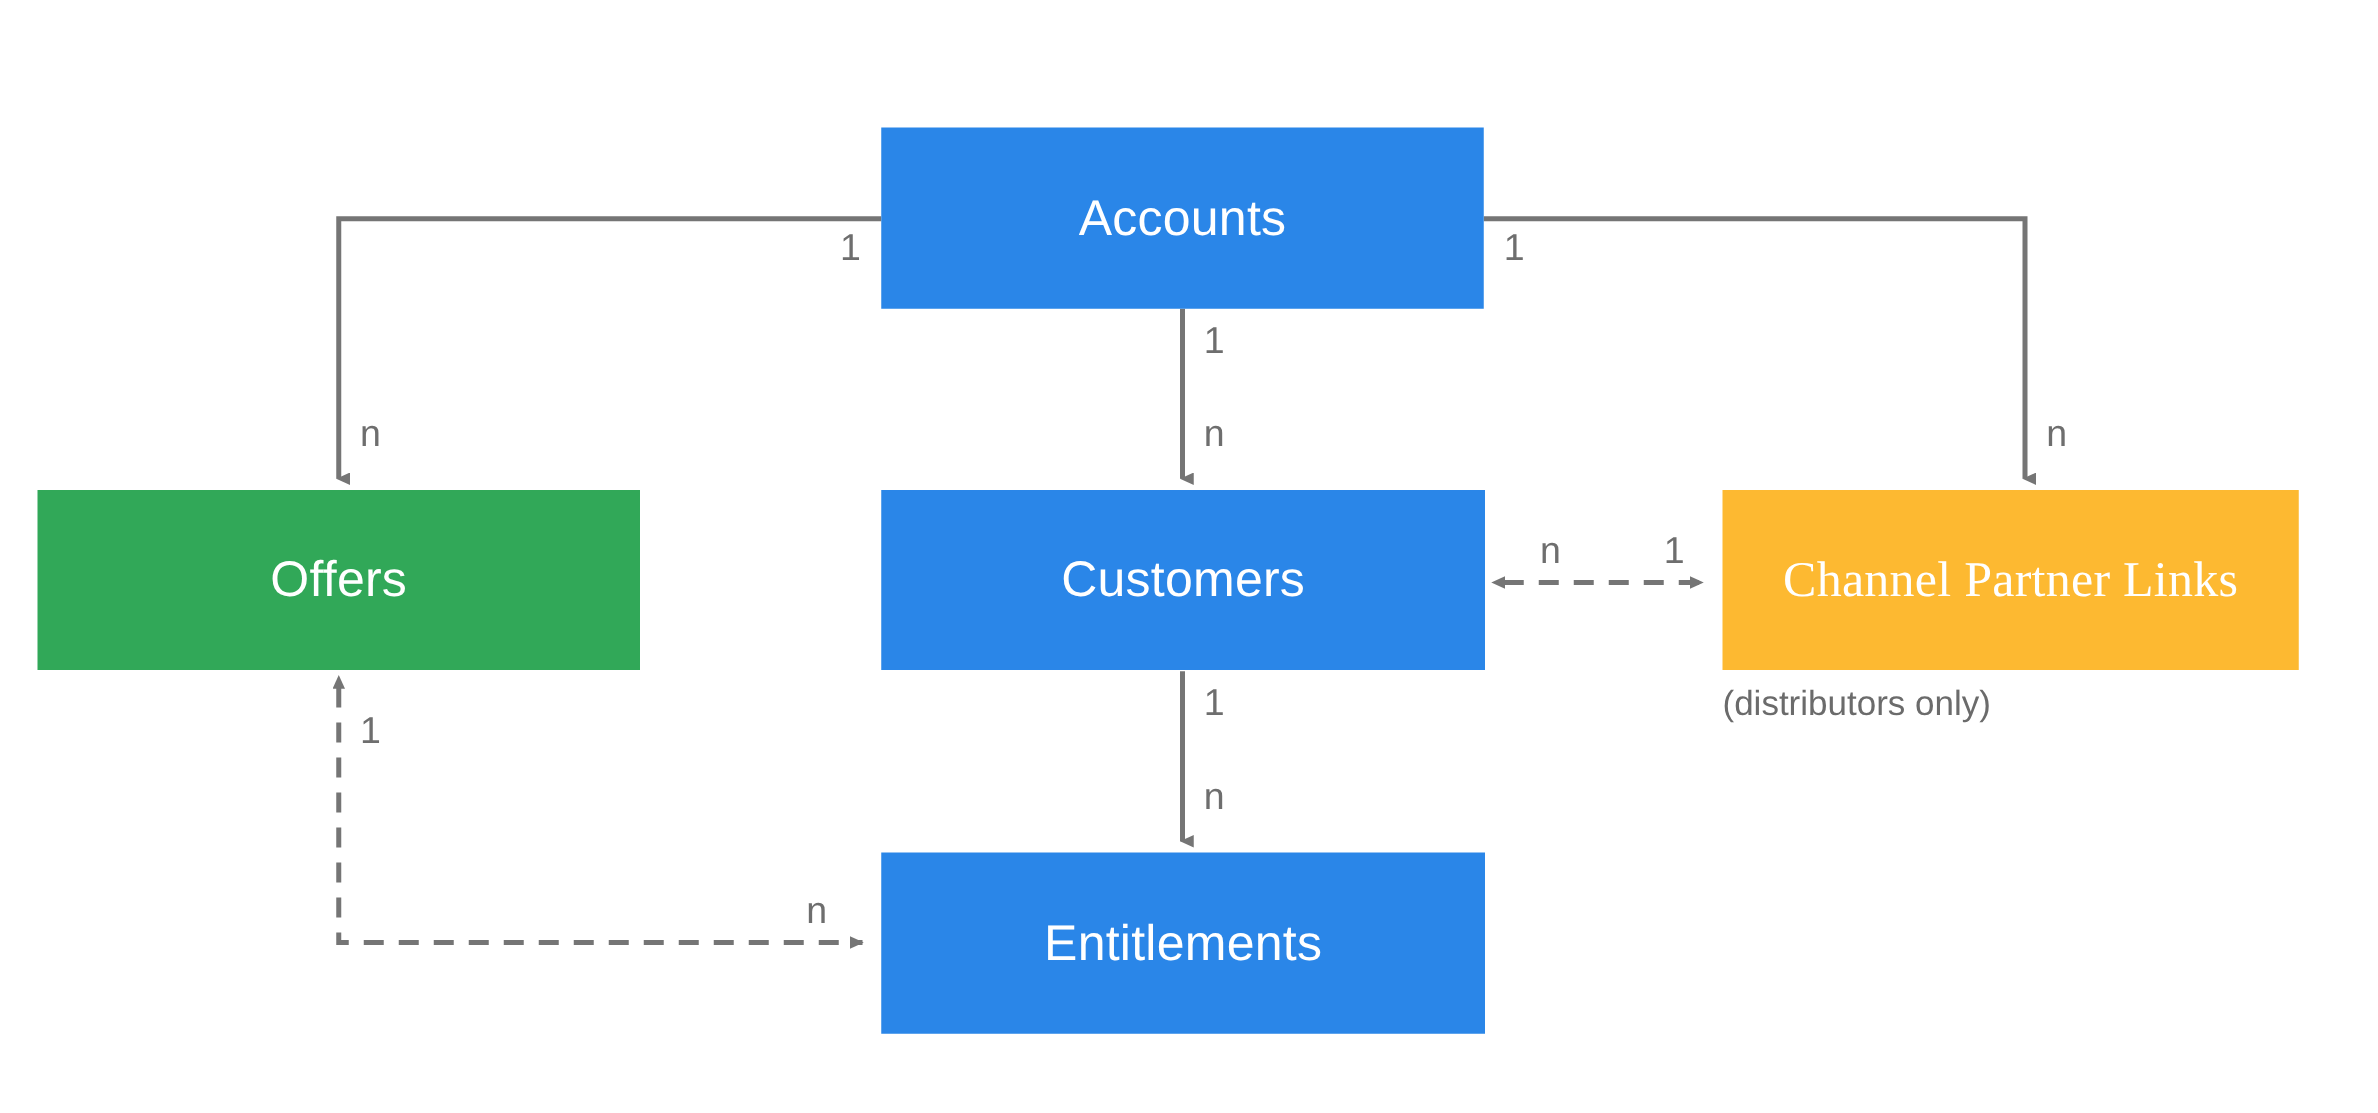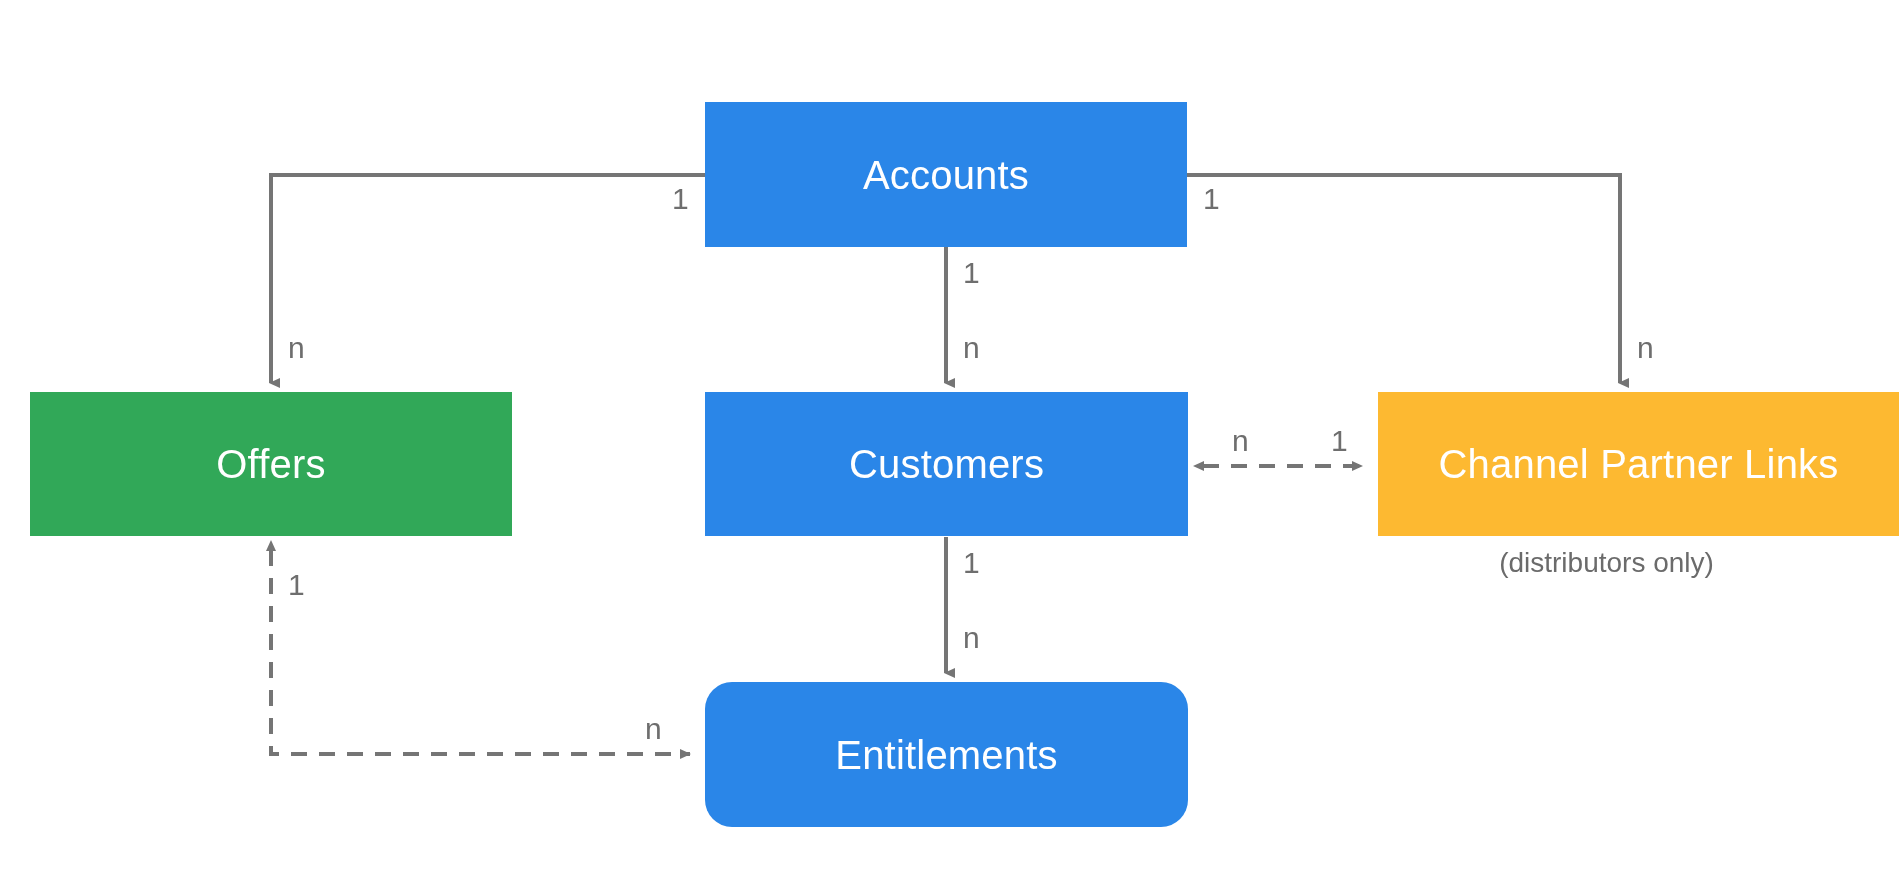--- a/index.html
+++ b/index.html
@@ -36,29 +36,28 @@
     color: #ffffff;
     font-size: 40px;
     font-weight: 400;
     letter-spacing: 0.2px;
     line-height: 1;
     user-select: none;
   }
   .node-accounts   { left: 705px;  top: 102px; width: 482px; height: 145px; background: #2a86e8; }
   .node-offers     { left: 30px;   top: 392px; width: 482px; height: 144px; background: #31a858; }
   .node-customers  { left: 705px;  top: 392px; width: 483px; height: 144px; background: #2a86e8; }
-  .node-channel    { left: 1378px; top: 392px; width: 521px; height: 144px; background: #fdb931; }
-  .node-entitle    { left: 705px;  top: 682px; width: 483px; height: 145px; background: #2a86e8; border-radius: 27px; }
+  .node-channel    { left: 1378px; top: 392px; width: 461px; height: 144px; background: #fdb931; font-family: Liberation Serif, serif; }
+  .node-entitle    { left: 705px;  top: 682px; width: 483px; height: 145px; background: #2a86e8; }
 
   .node-caption {
     position: absolute;
     left: 1378px;
     top: 546px;
     width: 457px;
-    text-align: center;
     color: #6b6b6b;
     font-size: 28px;
     line-height: 1.2;
     user-select: none;
   }
   .edge-label {
     position: absolute;
     color: #6e6e6e;
     font-size: 30px;
     line-height: 1;

